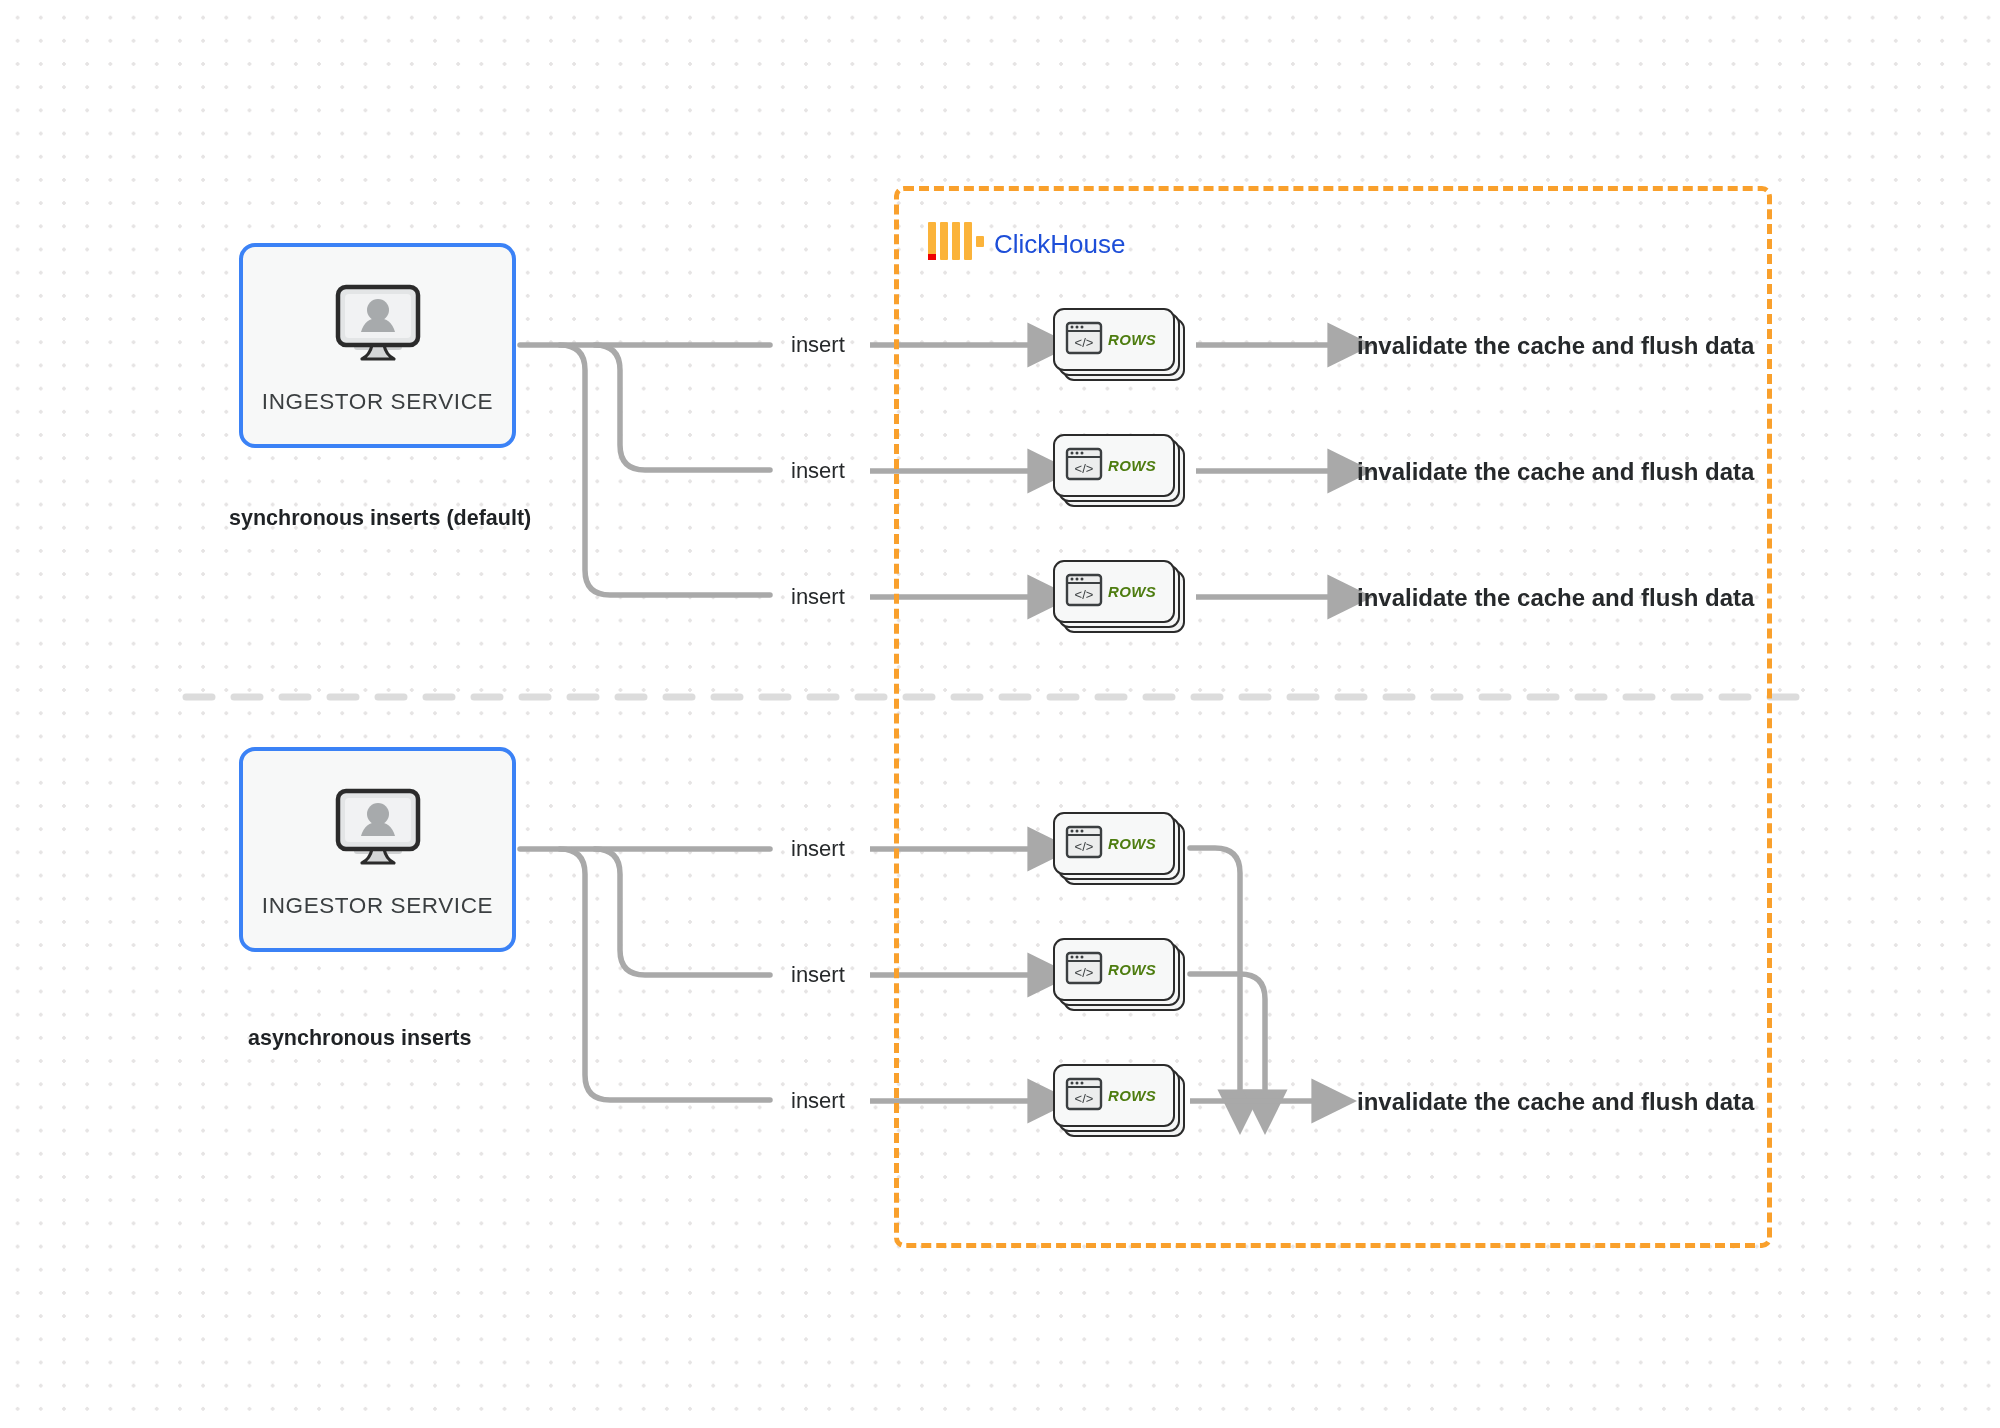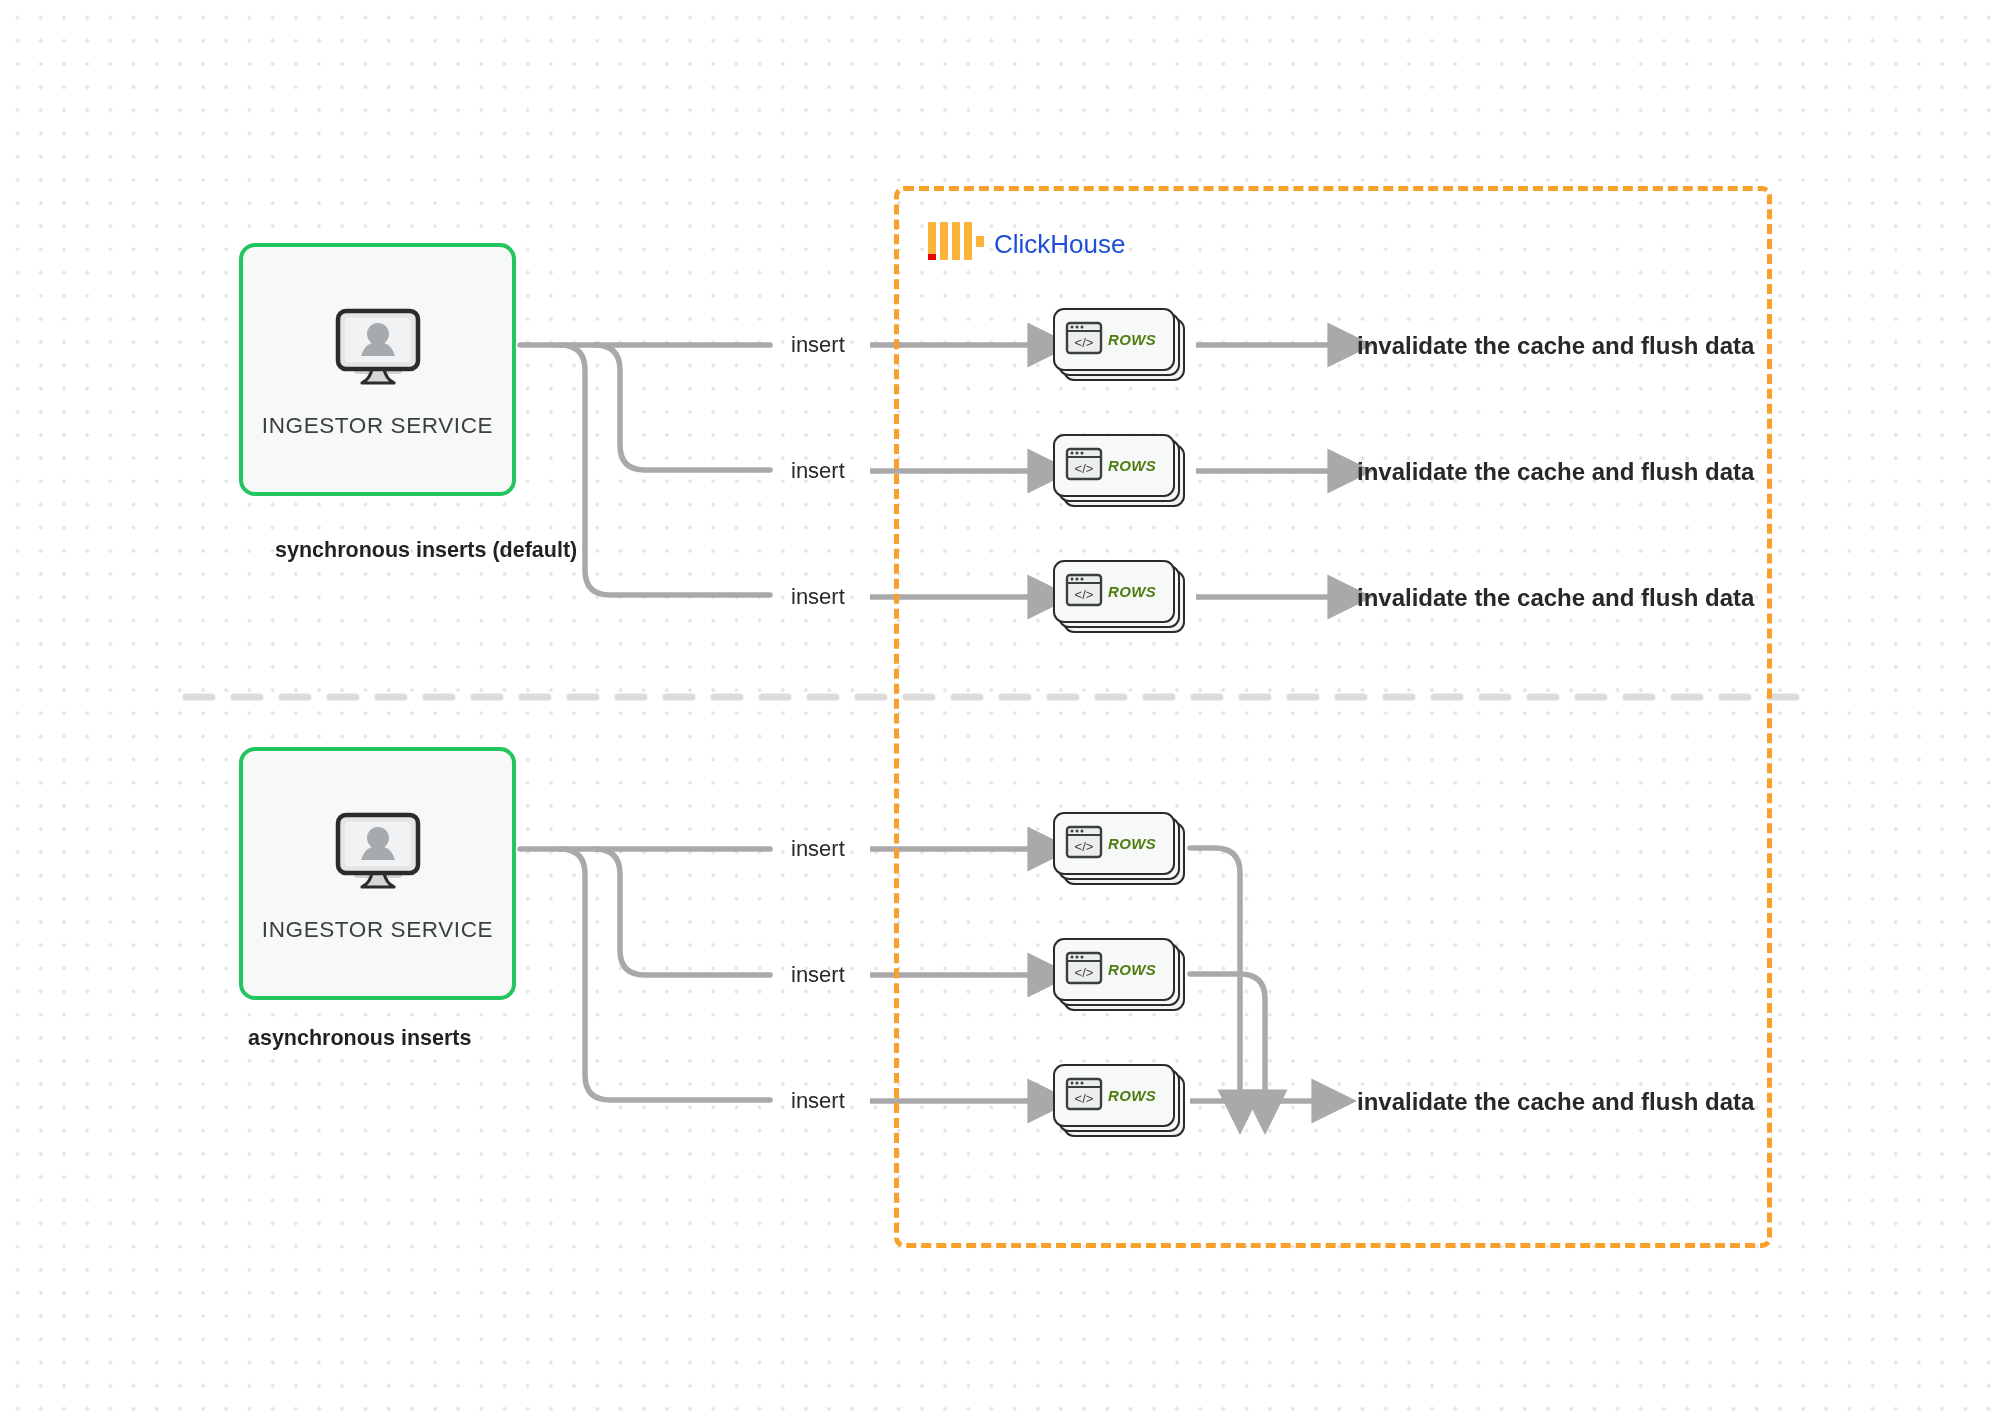--- a/index.html
+++ b/index.html
@@ -12,23 +12,23 @@
     font-family:"Liberation Sans", sans-serif;
     overflow:hidden;
     position:relative;
   }
   .stage{position:absolute;left:0;top:0;width:2000px;height:1428px;}
   svg.layer{position:absolute;left:0;top:0;width:2000px;height:1428px;pointer-events:none;}
 
   
   .ingestor{
     position:absolute;
-    width:277px;height:253px;
+    width:277px;height:205px;
     background:#f7f8f8;
-    border:4px solid #22c55e;
+    border:4px solid #3b82f6;
     border-radius:16px;
     box-sizing:border-box;
     display:flex;flex-direction:column;
     align-items:center;justify-content:center;
   }
   .ingestor .mon{margin-top:4px;}
   .ingestor .lbl{
     margin-top:18px;
     font-size:22.5px;
     letter-spacing:0.6px;
@@ -156,21 +156,21 @@
         <rect x="22" y="63" width="48" height="6" rx="3" fill="#cfd1d2"></rect>
         <path d="M30,78 q8,-4 10,-14 h12 q2,10 10,14 z" fill="#d4d6d7" stroke="#2b2b2b" stroke-width="3.2" stroke-linejoin="round"></path>
         <rect x="6" y="6" width="80" height="58" rx="8" fill="#e3e5e6" stroke="#2b2b2b" stroke-width="4.5"></rect>
         <rect x="13" y="13" width="66" height="44" rx="4" fill="#f1f2f3"></rect>
         <circle cx="46" cy="29" r="11" fill="#a7aaac"></circle>
         <path d="M29,51 q4,-14 17,-14 q13,0 17,14 z" fill="#a7aaac"></path>
       </svg>
     </div>
     <div class="lbl">INGESTOR SERVICE</div>
   </div>
-  <div class="flabel section-lbl" style="left:229px;top:538px;margin-left:46px;">synchronous inserts (default)</div>
+  <div class="flabel section-lbl" style="left:229px;top:506px;">synchronous inserts (default)</div>
 
   <div class="flabel insert-lbl" style="left:791px;top:332px;">insert</div>
   <div class="flabel insert-lbl" style="left:791px;top:458px;">insert</div>
   <div class="flabel insert-lbl" style="left:791px;top:584px;">insert</div>
 
   <div class="rowsnode" style="left:1053px;top:308px;">
     <div class="shadow2"></div>
     <div class="shadow1"></div>
     <div class="card">
       <span class="winicon">

